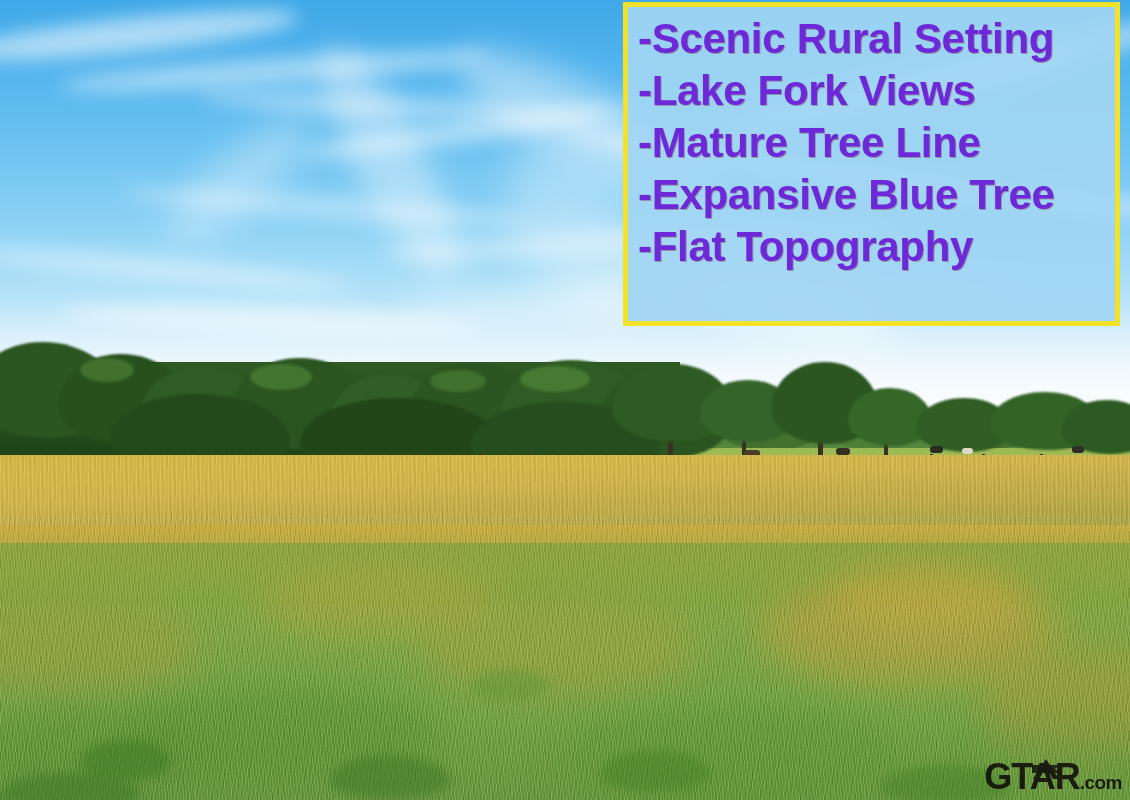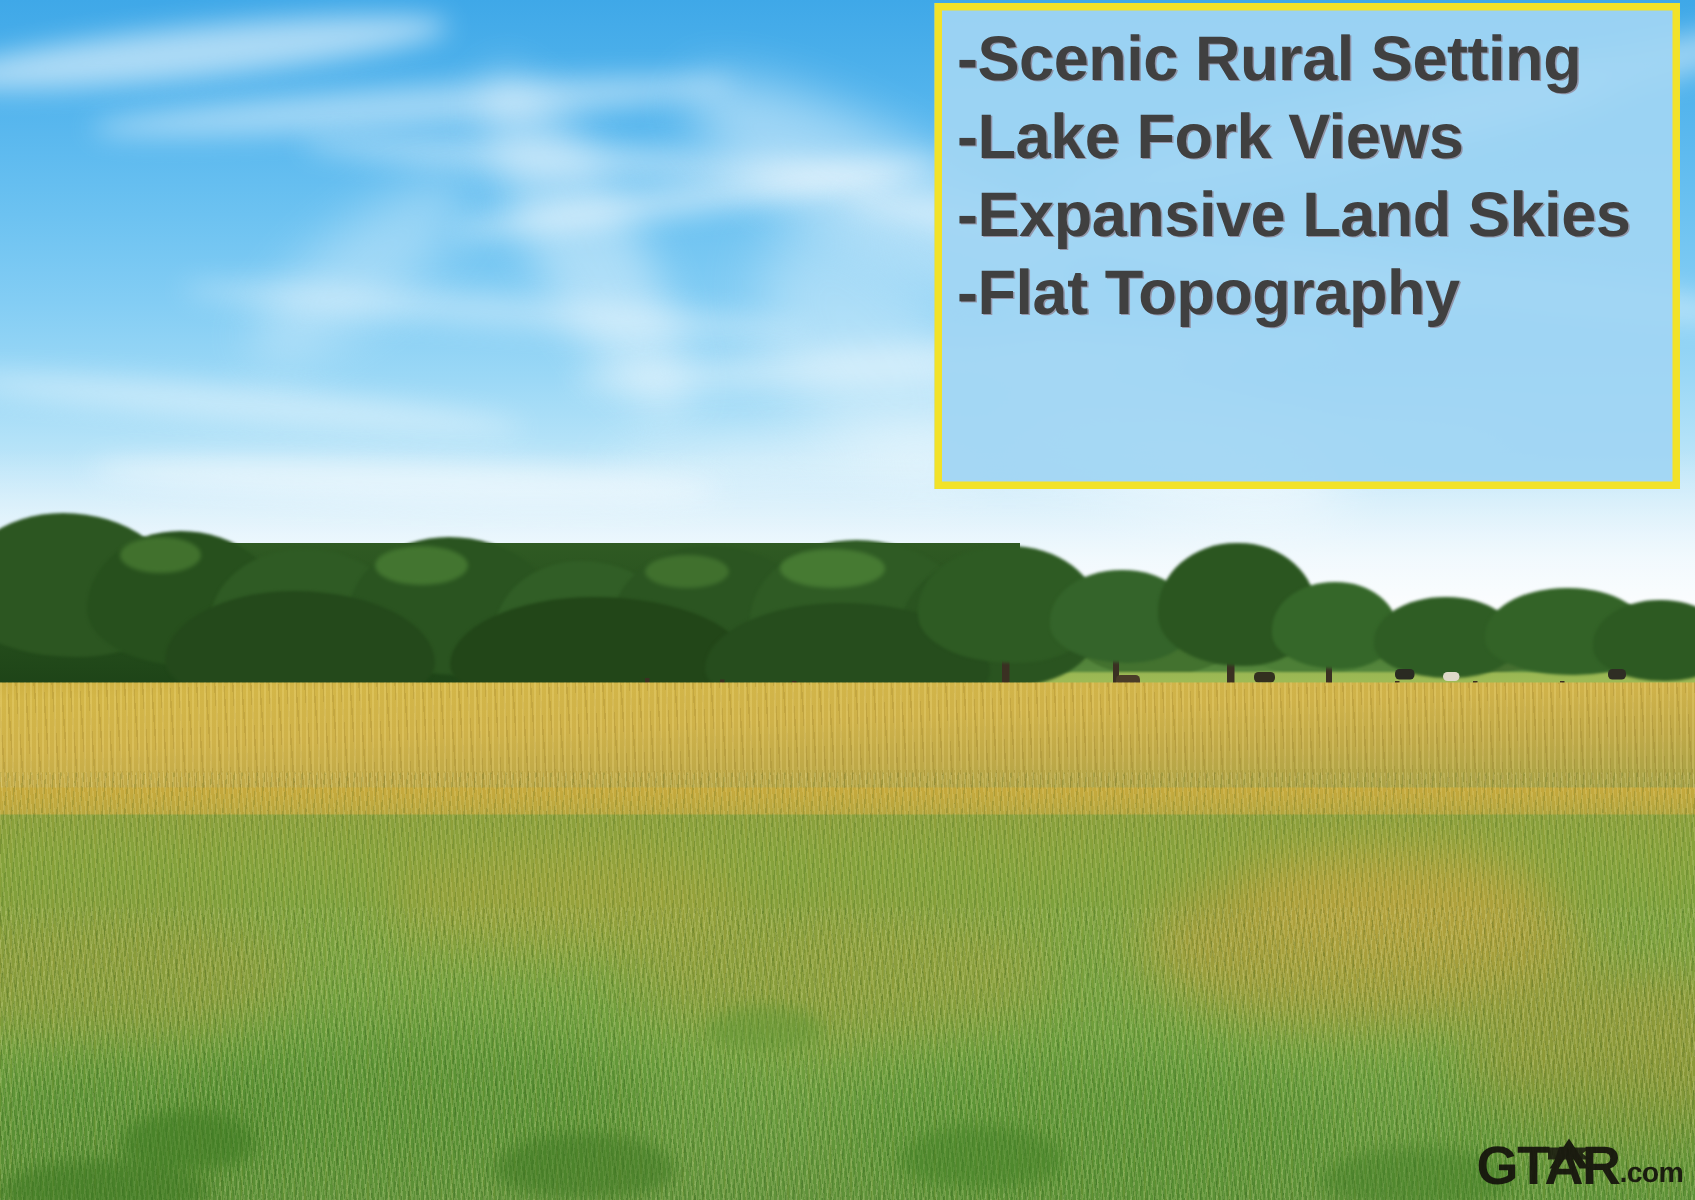--- a/index.html
+++ b/index.html
@@ -243,21 +243,21 @@
     border: 5px solid #f2e229;
     background: rgba(160, 213, 243, 0.93);
     padding: 6px 0 0 10px;
   }
   .callout-list {
     list-style: none;
     margin: 0;
     padding: 0;
   }
   .callout-list li {
-    color: #404040;
+    color: #6d28d9;
     font-family: "Liberation Sans", sans-serif;
     font-weight: bold;
     font-size: 42px;
     line-height: 52px;
     letter-spacing: -0.3px;
     white-space: nowrap;
     text-shadow: 1px 1px 0 rgba(120,30,25,.35);
   }
 
   
@@ -412,21 +412,22 @@
     <div class="tuft" style="left:600px; top:295px; width:110px; height:42px; background:#417f25; opacity:.45;"></div>
     <div class="tuft" style="left:0px;   top:318px; width:140px; height:38px; background:#3a7520; opacity:.50;"></div>
     <div class="tuft" style="left:880px; top:310px; width:130px; height:40px; background:#3f7c24; opacity:.42;"></div>
     <div class="tuft" style="left:470px; top:215px; width:80px;  height:30px; background:#5a9433; opacity:.40;"></div>
   </div>
 
   <div class="callout">
     <ul class="callout-list">
       <li>-Scenic Rural Setting</li>
       <li>-Lake Fork Views</li>
-      <li>-Expansive Land Skies</li>
+      <li>-Mature Tree Line</li>
+      <li>-Expansive Blue Tree</li>
       <li>-Flat Topography</li>
     </ul>
   </div>
 
 
   <div class="watermark">
     <span class="wm-main">
       <span>GTAR</span>
       <svg class="wm-arrow" viewBox="0 0 30 26">
         <path d="M2 22 L15 2 L28 22 L22 22 L15 11 L8 22 Z" fill="#14120c"></path>

